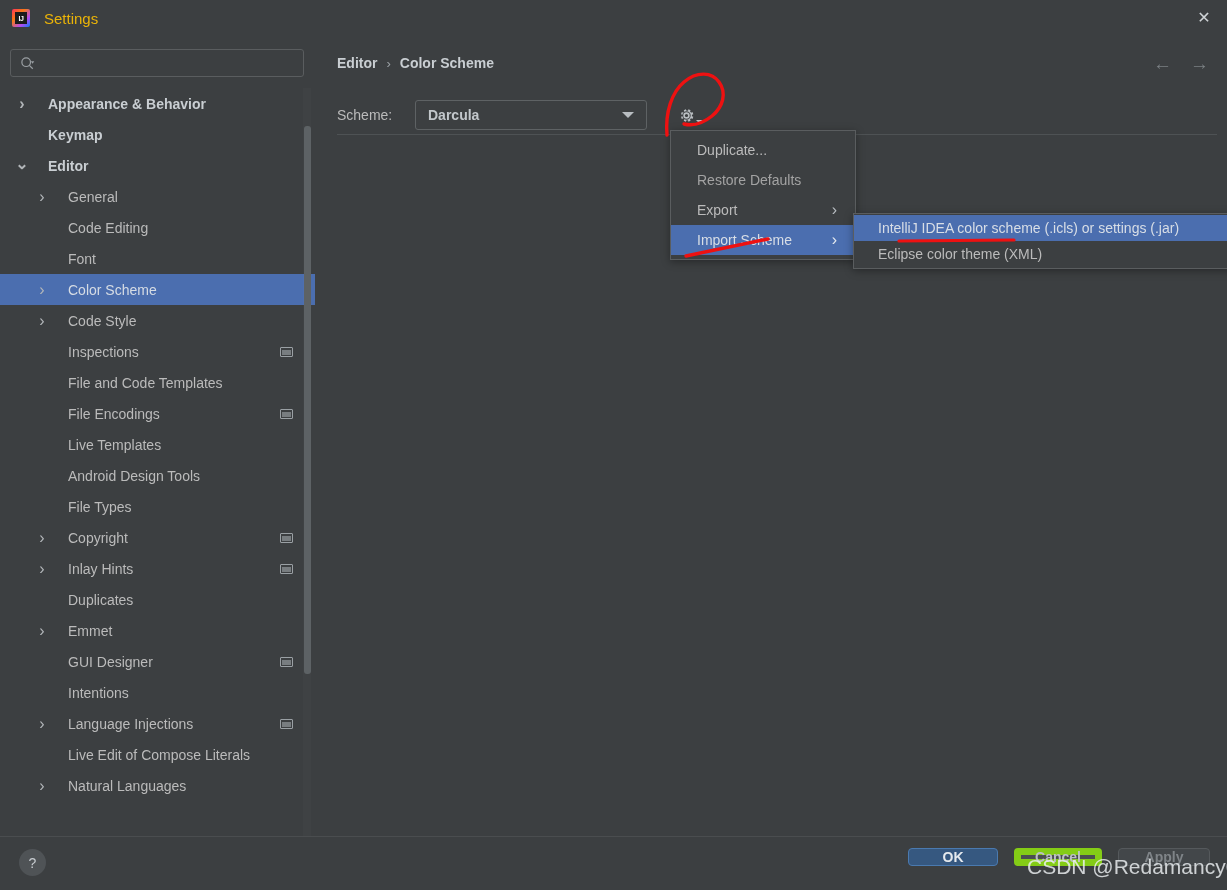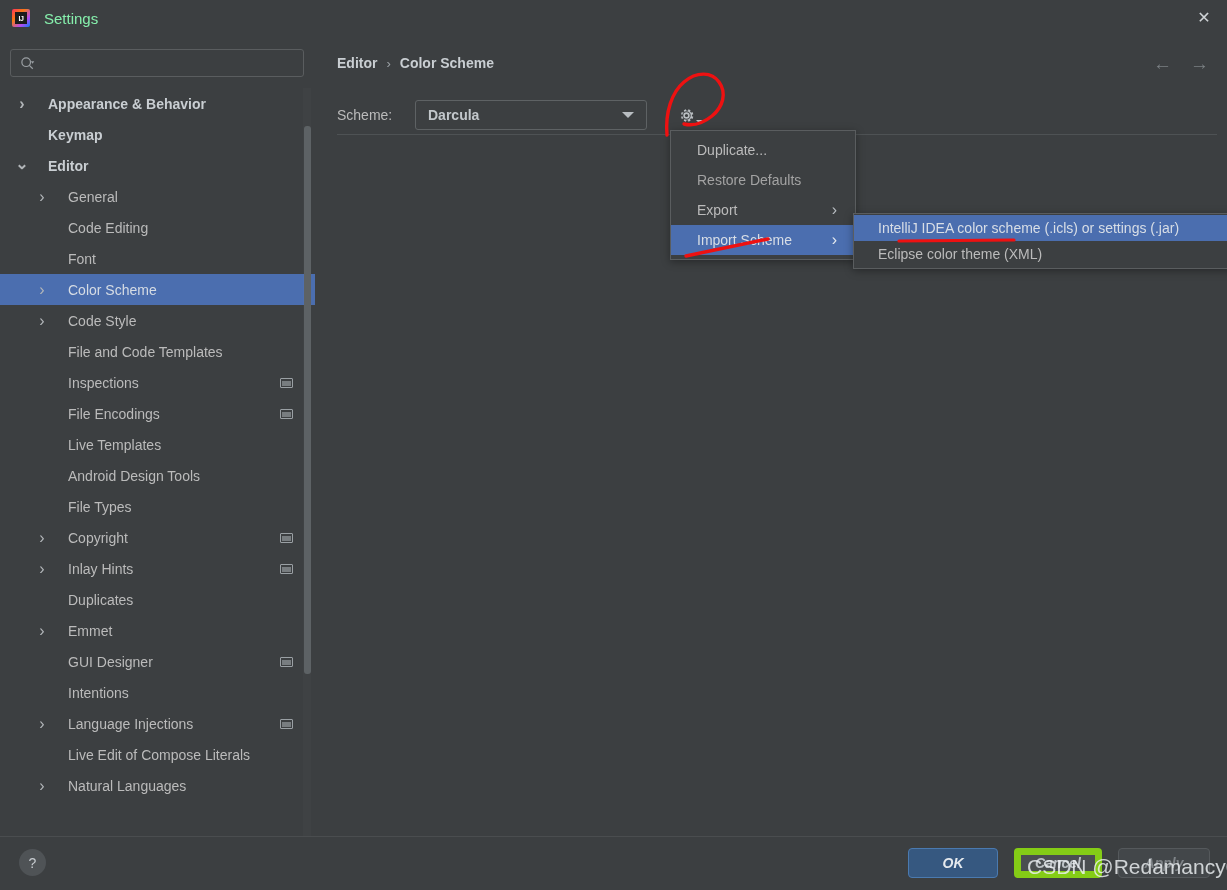--- a/index.html
+++ b/index.html
@@ -52,21 +52,21 @@
     justify-content: center;
     color: #ffffff;
     font-size: 7px;
     font-family: "Liberation Sans", sans-serif;
     font-weight: bold;
     letter-spacing: -0.5px;
   }
   .tb-title {
     margin-left: 14px;
     font-size: 15px;
-    color: #86efac;
+    color: #eab308;
   }
   .tb-close {
     position: absolute;
     right: 0; top: 0;
     width: 46px; height: 35px;
     display: flex;
     align-items: center;
     justify-content: center;
     color: #cfd3d6;
     font-size: 16px;
@@ -336,30 +336,29 @@
     color: #c7ccd0;
     display: flex;
     align-items: center;
     justify-content: center;
     font-size: 14px;
     cursor: pointer;
   }
   .btn {
     position: absolute;
     top: 11px;
-    height: 30px;
+    height: 18px;
     box-sizing: border-box;
     border-radius: 4px;
     display: flex;
     align-items: center;
     justify-content: center;
     font-size: 14px;
     font-weight: bold;
     cursor: pointer;
-    font-style: italic;
   }
   .btn-ok {
     left: 908px; width: 90px;
     background: #365880;
     border: 1px solid #4a7ab0;
     color: #e6eaee;
   }
   .btn-cancel {
     left: 1014px; width: 88px;
     background: #4a4e50;
@@ -444,26 +443,26 @@
         <div class="tree-row lvl1 sel">
           <span class="twisty" style="font-size: 16px;">›</span>
           <span class="label">Color Scheme</span>
         </div>
         <div class="tree-row lvl1">
           <span class="twisty" style="font-size: 16px;">›</span>
           <span class="label">Code Style</span>
         </div>
         <div class="tree-row lvl1 nochild">
           <span class="twisty" style="font-size: 16px;"></span>
-          <span class="label">File and Code Templates</span>
-        </div>
-        <div class="tree-row lvl1 nochild">
-          <span class="twisty" style="font-size: 16px;"></span>
           <span class="label">Inspections</span>
           <span class="proj-badge"></span>
+        </div>
+        <div class="tree-row lvl1 nochild">
+          <span class="twisty" style="font-size: 16px;"></span>
+          <span class="label">File and Code Templates</span>
         </div>
         <div class="tree-row lvl1 nochild">
           <span class="twisty" style="font-size: 16px;"></span>
           <span class="label">File Encodings</span>
           <span class="proj-badge"></span>
         </div>
         <div class="tree-row lvl1 nochild">
           <span class="twisty" style="font-size: 16px;"></span>
           <span class="label">Live Templates</span>
         </div>

